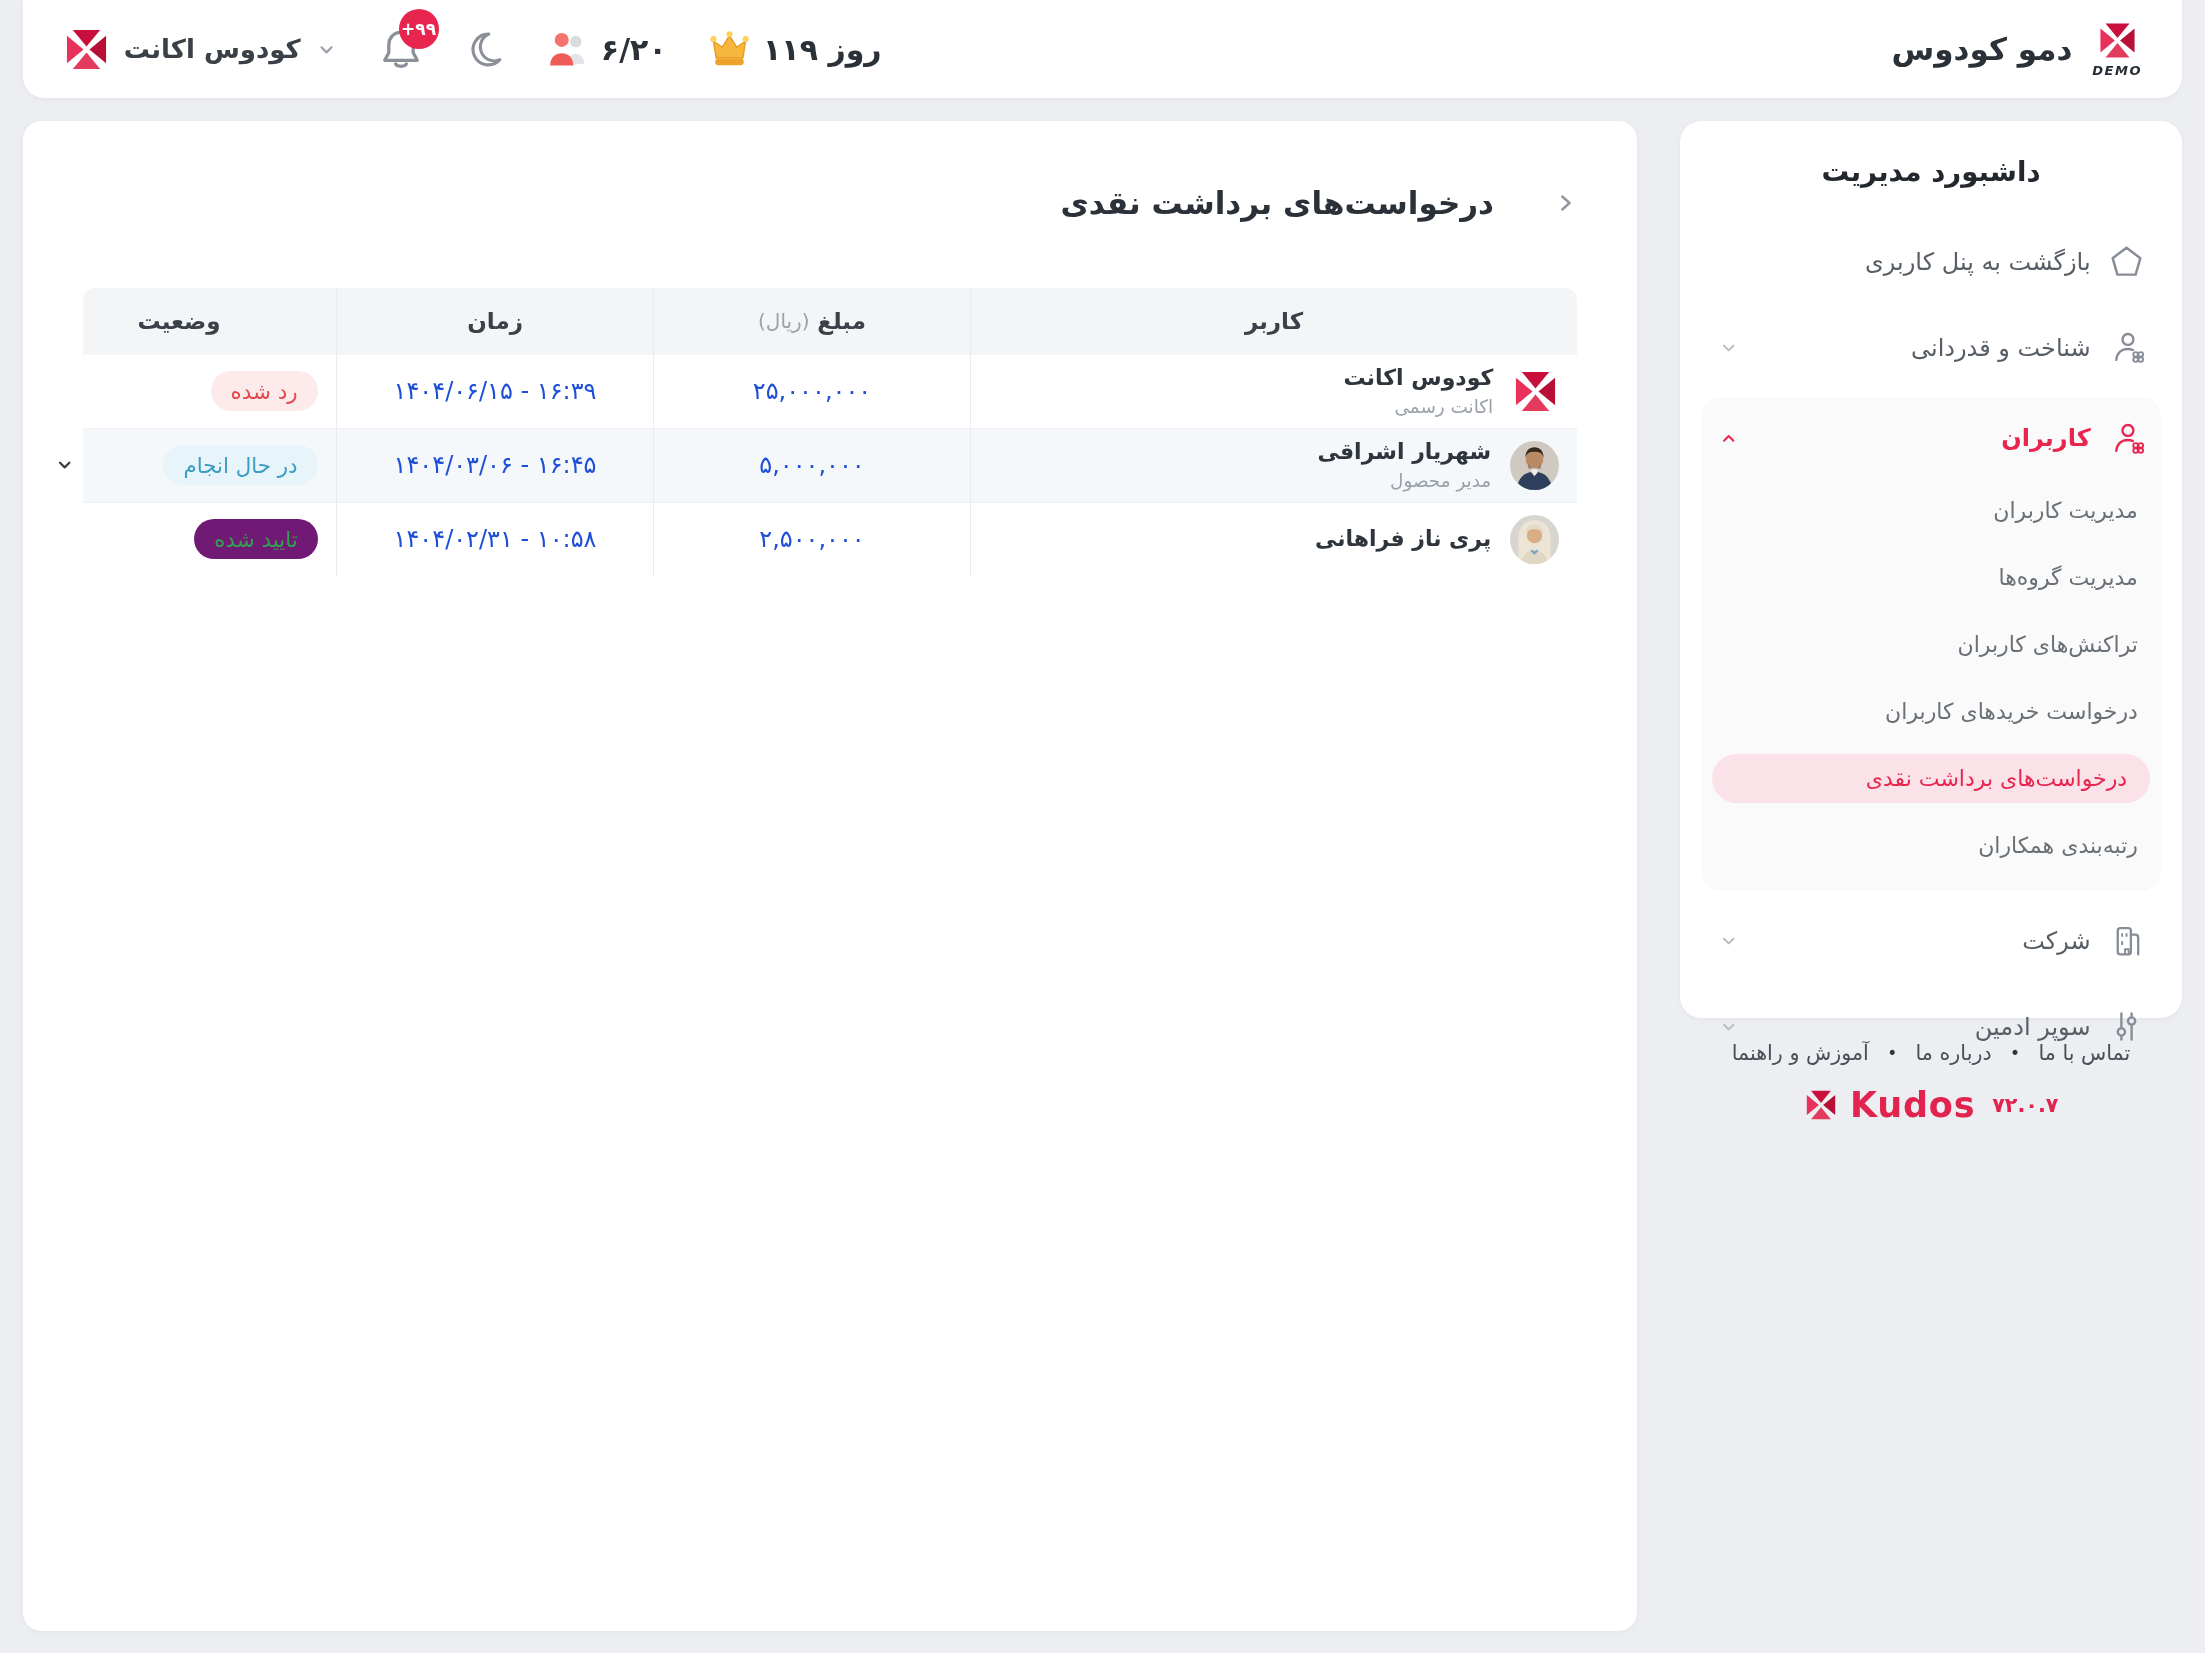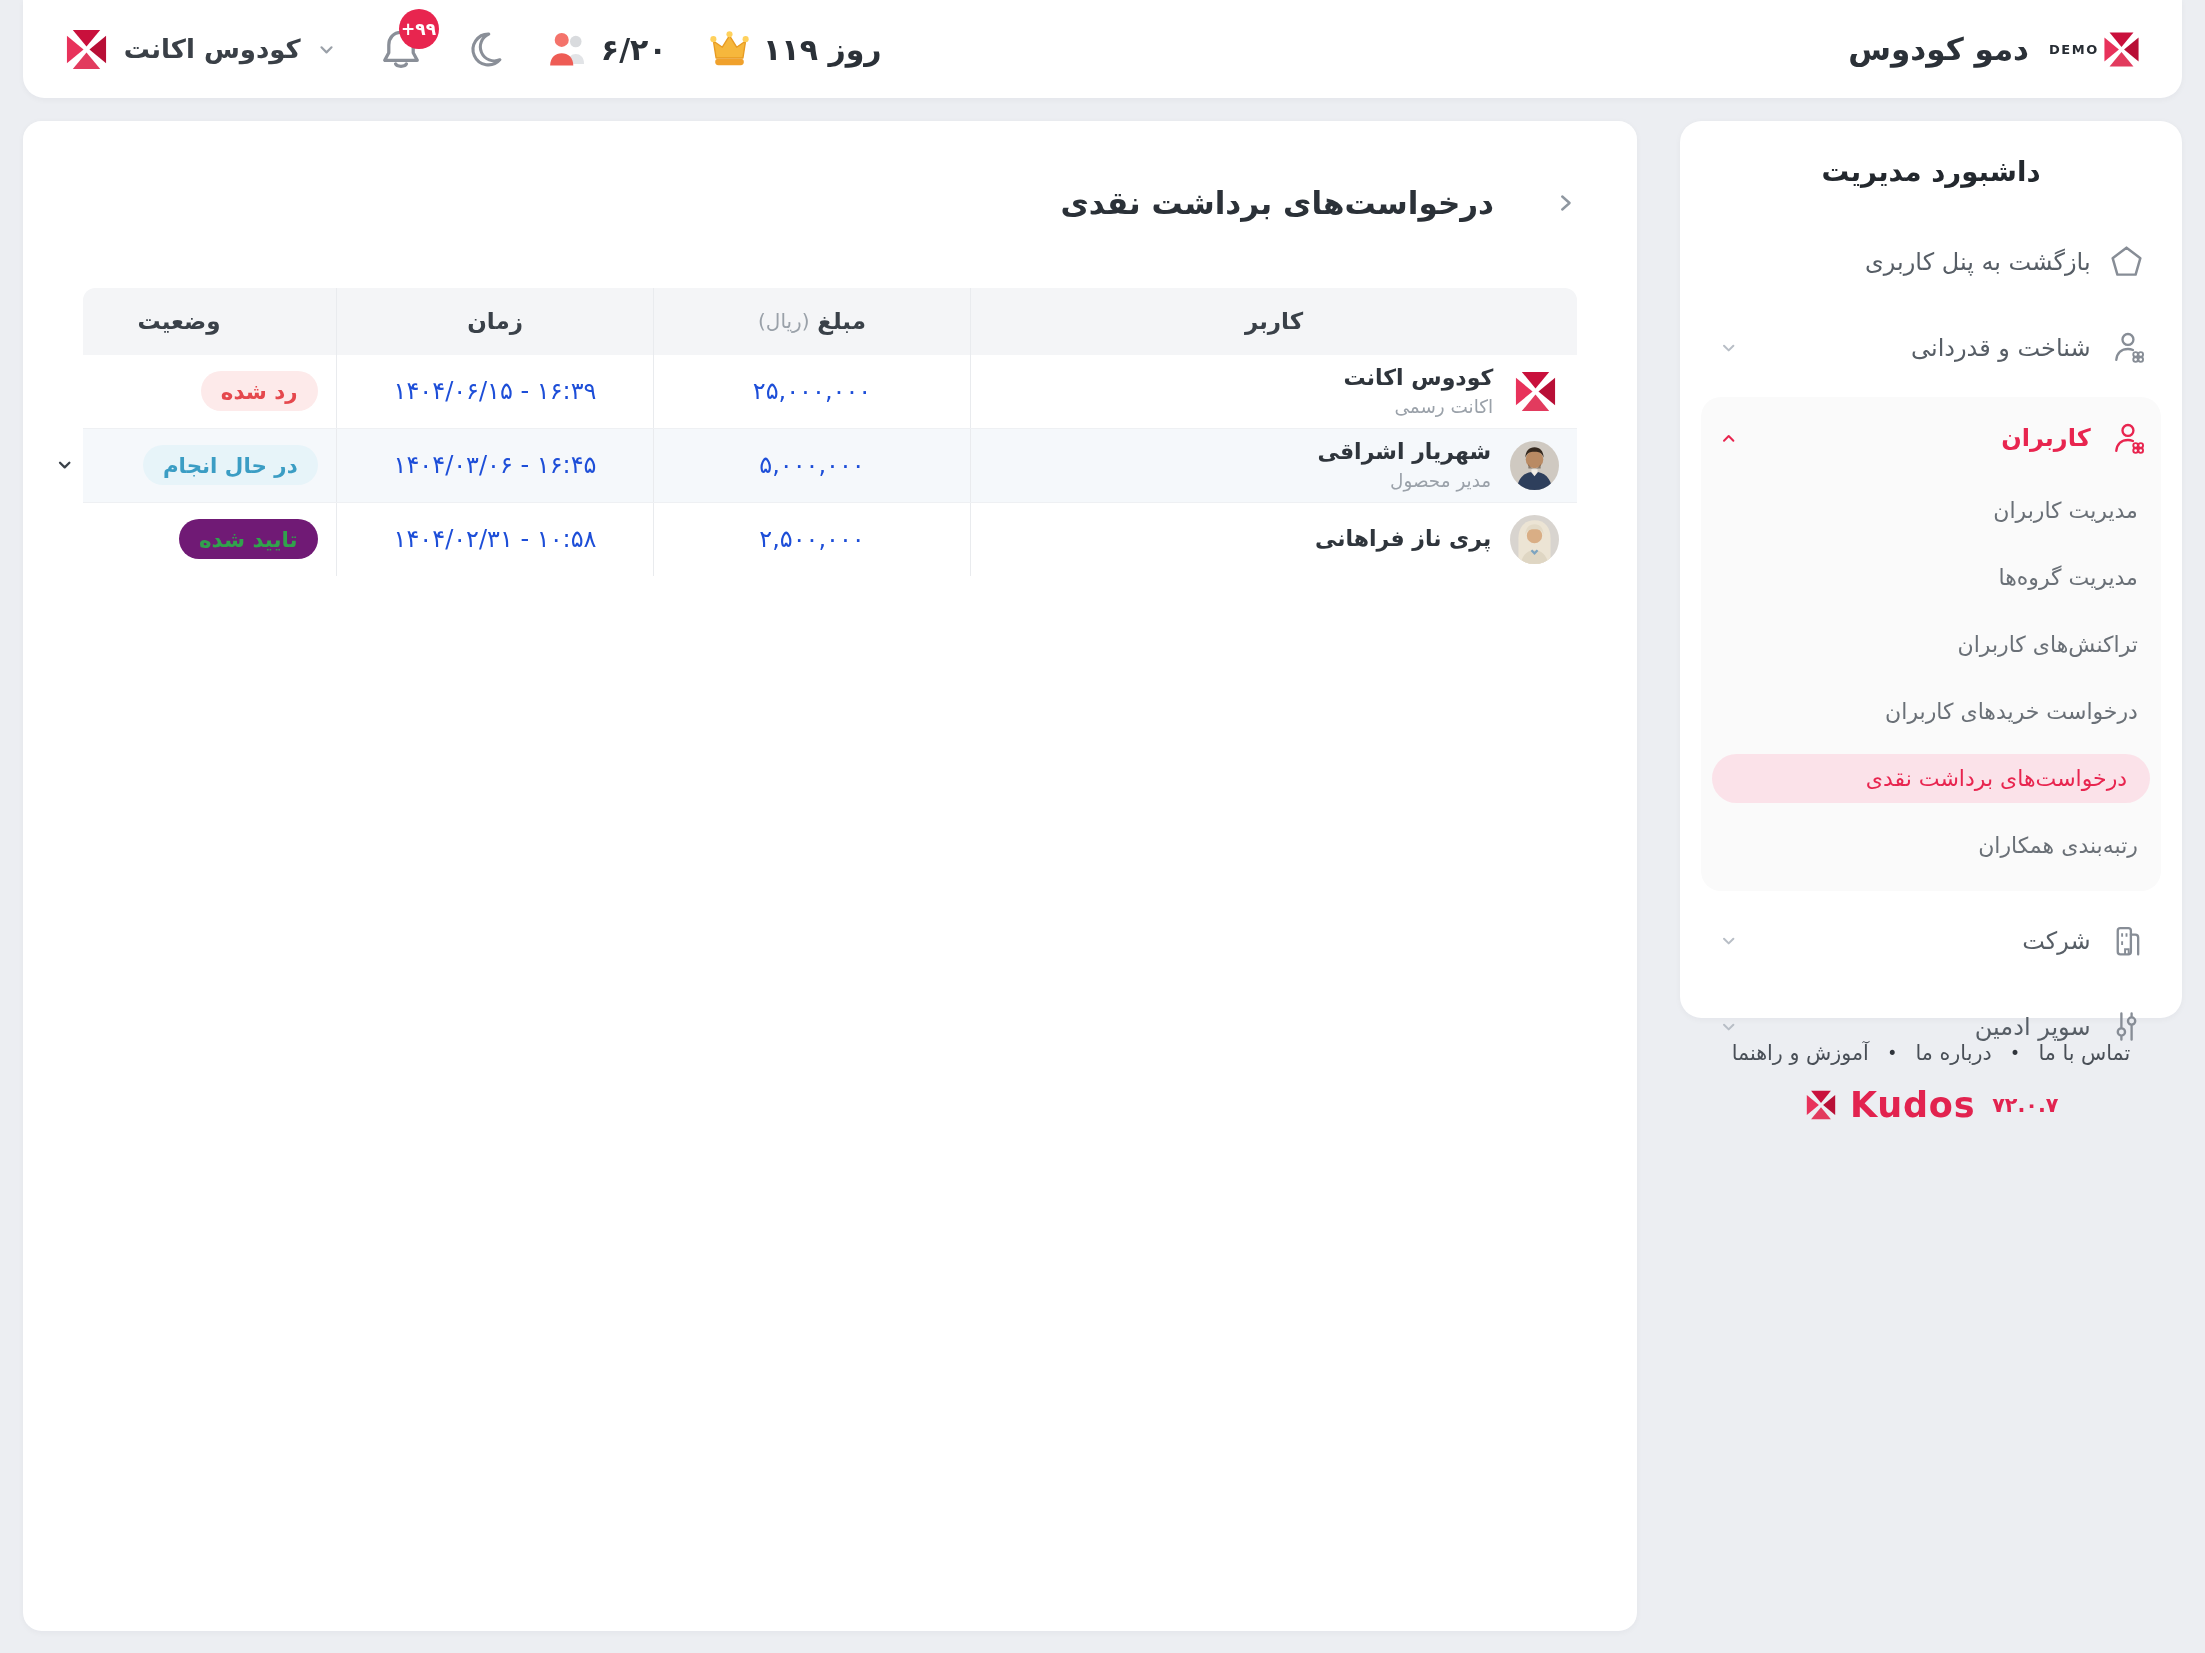--- a/index.html
+++ b/index.html
@@ -13,21 +13,21 @@
   .card{background:#fff;box-shadow:0 1.5px 6.1px rgba(25,35,55,.04);}
 
   
   .topbar{
     position:absolute;top:0;left:23px;right:23px;height:98px;
     border-radius:0 0 21.4px 21.4px;
     display:flex;align-items:center;justify-content:space-between;
     padding:0 40px;box-sizing:border-box;
   }
   .tb-brand{display:flex;align-items:center;gap:20px;}
-  .tb-logo{display:flex;flex-direction:row;align-items:center;gap:2.3px;}
+  .tb-logo{display:flex;flex-direction:column;align-items:center;gap:2.3px;font-style:italic;}
   .tb-logo .demo{font-size:13px;font-weight:bold;letter-spacing:1.5px;color:#272d34;}
   .tb-title{font-size:31px;font-weight:bold;color:#2b3138;}
   .tb-controls{direction:ltr;display:flex;align-items:center;gap:41px;}
   .account{display:flex;align-items:center;gap:13.8px;cursor:pointer;}
   .account-name{font-size:26px;font-weight:bold;color:#3a4047;direction:rtl;}
   .bell-wrap{position:relative;}
   .nbadge{
     position:absolute;top:-17px;left:20px;min-width:40px;height:40px;
     background:#e8254f;color:#fff;border-radius:50%;
     display:flex;align-items:center;justify-content:center;
@@ -87,21 +87,21 @@
   .trow{height:73px;border-bottom:0.8px solid #eef0f3;background:#fff;}
   .trow.alt{background:#f5f8fb;}
   .trow:last-child{border-bottom:0;border-radius:0 0 12.3px 12.3px;}
   .cell-user{display:flex;align-items:center;gap:18.4px;padding-right:18.4px;}
   .avatar{width:49px;height:49px;border-radius:50%;overflow:hidden;flex-shrink:0;}
   .avatar-logo{width:47px;height:47px;flex-shrink:0;}
   .uname{font-size:22px;font-weight:bold;color:#2f353c;line-height:1.2;}
   .usub{font-size:18.4px;color:#9aa1a9;margin-top:3.8px;}
   .cell-num{display:flex;align-items:center;justify-content:center;font-size:24px;color:#1d4ed8;direction:ltr;}
   .cell-status{display:flex;align-items:center;justify-content:space-between;padding:0 18.4px 0 32px;}
-  .pill{height:40px;padding:0 20px;border-radius:765px;display:flex;align-items:center;font-size:21.4px;font-weight:bold;white-space:nowrap;}
+  .pill{height:40px;padding:0 20px;border-radius:765px;display:flex;align-items:center;font-size:21.4px;font-weight:normal;white-space:nowrap;}
   .pill.rejected{background:#fdeaea;color:#e5484d;}
   .pill.progress{background:#e7f4f9;color:#3b9dc4;}
   .pill.approved{background:#701a75;color:#31a24c;}
   .row-chev{color:#3a4149;cursor:pointer;}
   .spacer{width:20px;}
 </style>
 </head>
 <body>
 
 <svg width="0" height="0" style="position:absolute">

